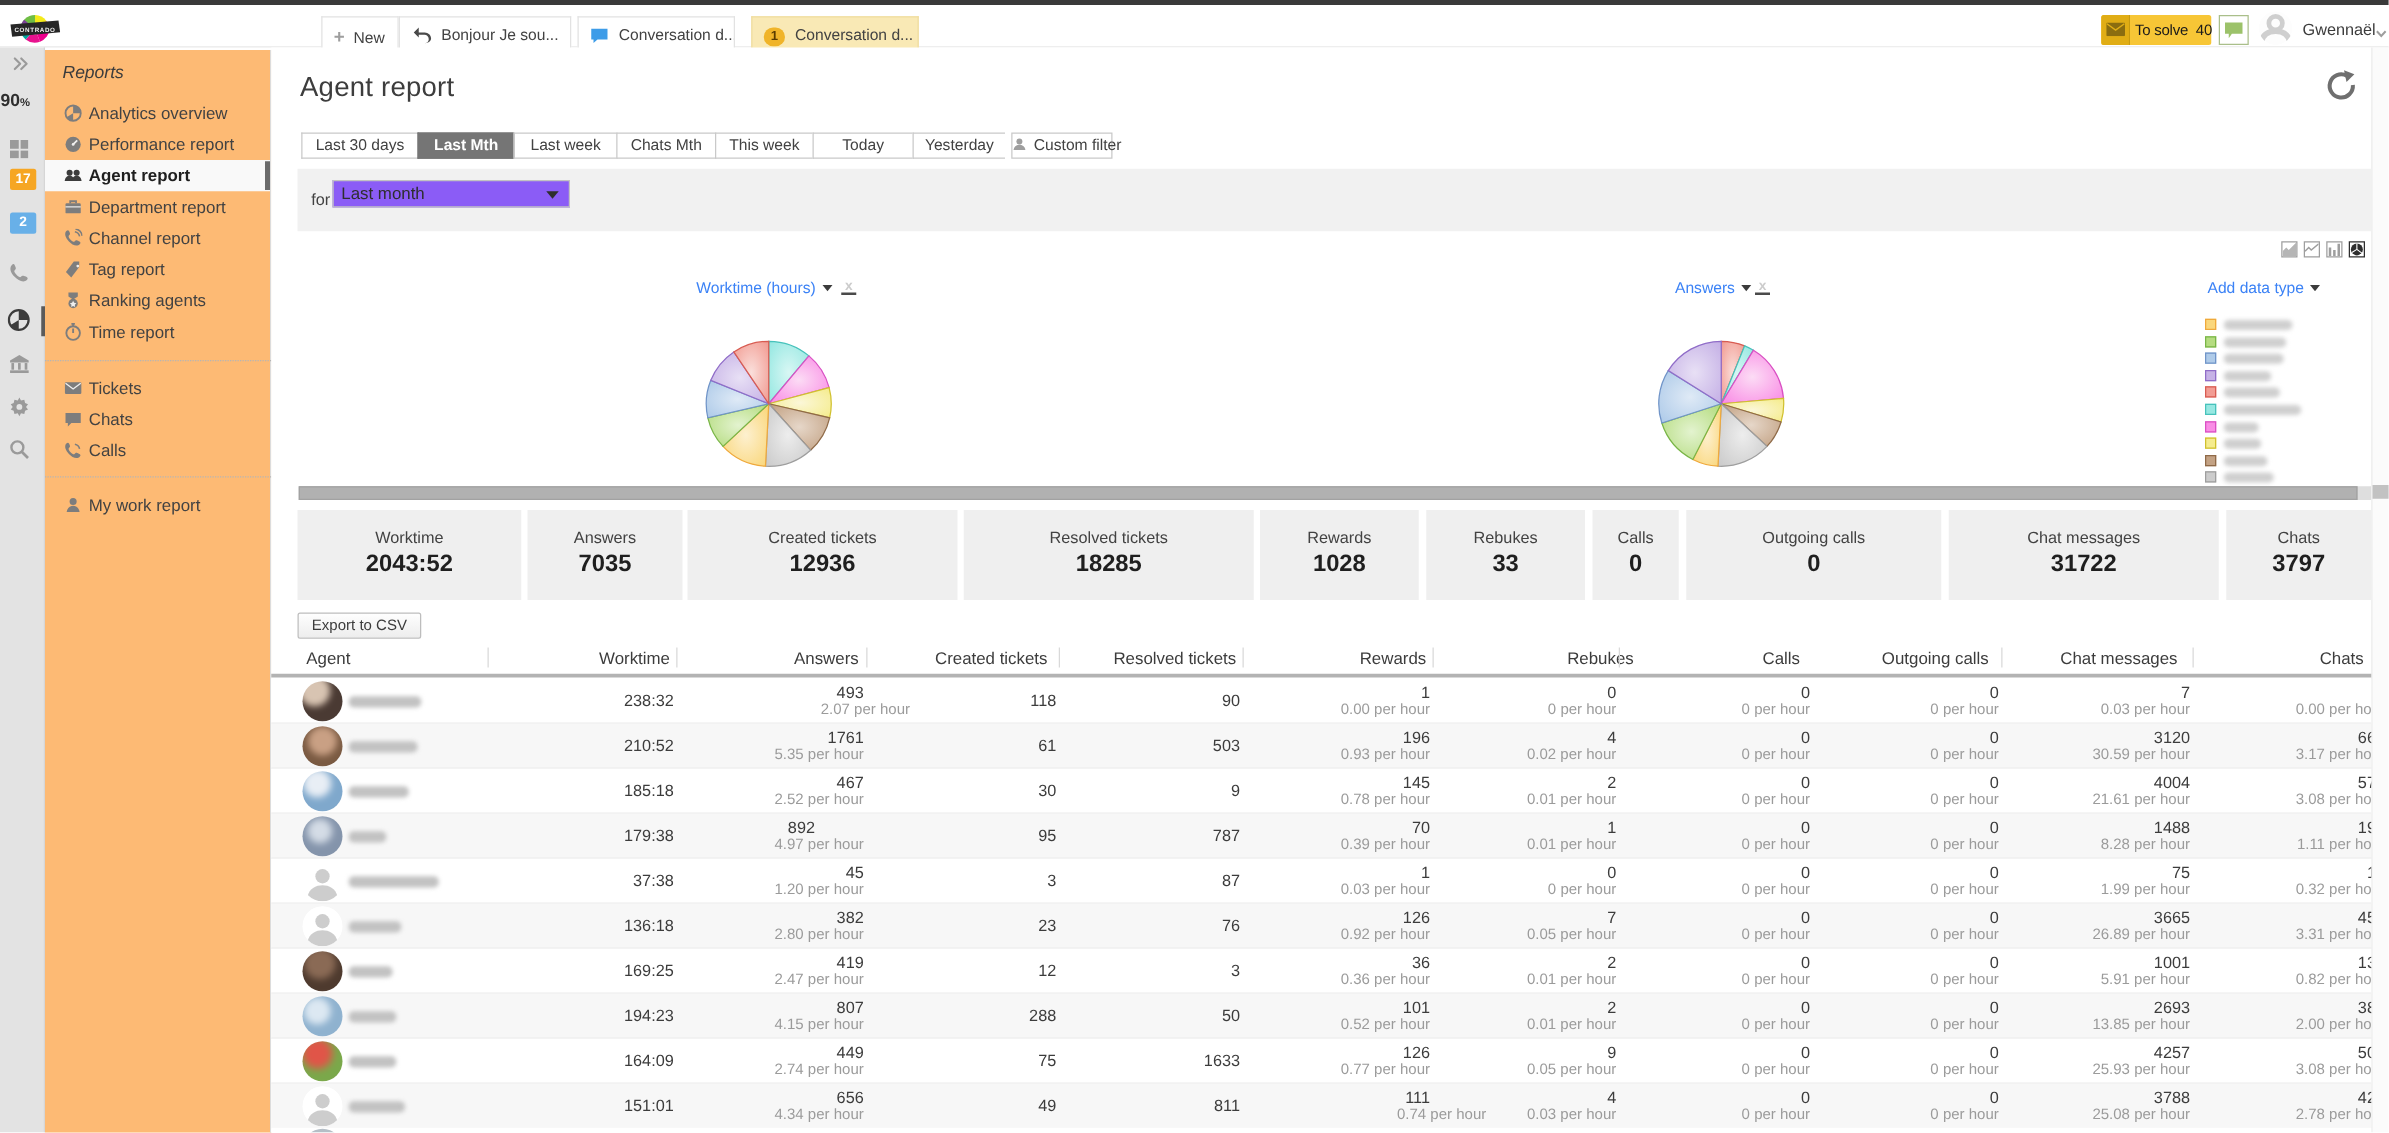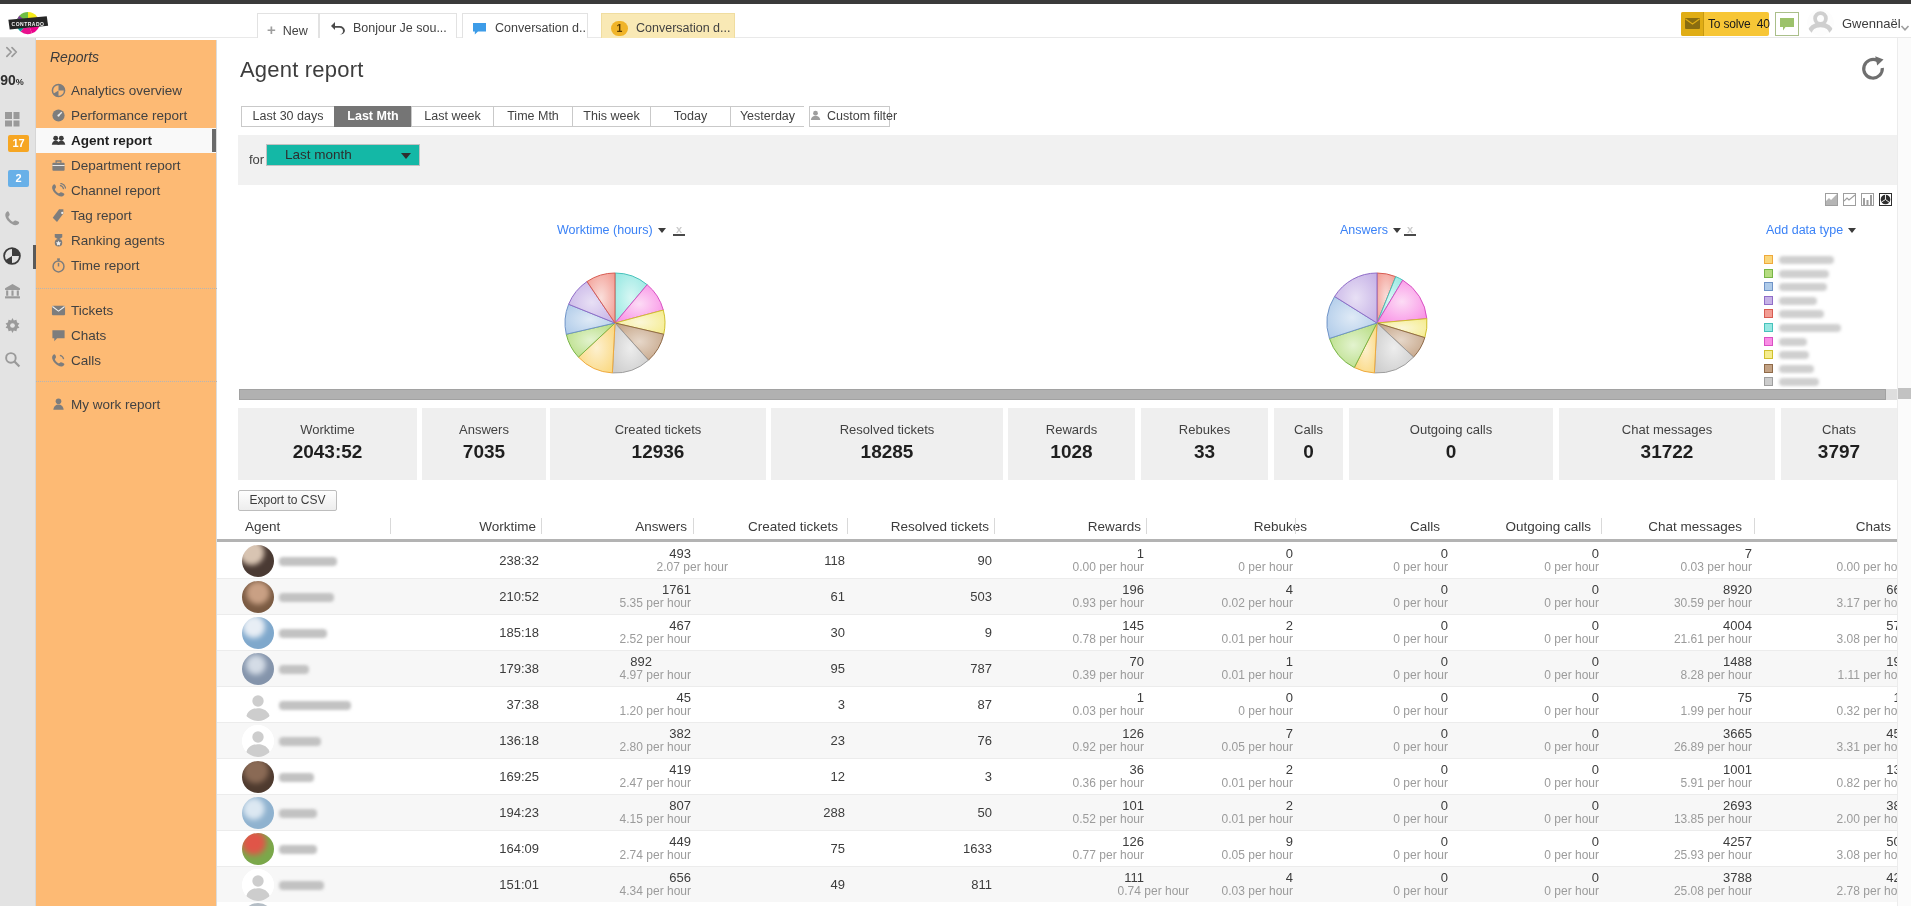--- a/index.html
+++ b/index.html
@@ -15,21 +15,21 @@
   font-size:10.5px;font-weight:bold;text-align:center;line-height:15px;margin-right:8px}
 #tosolve{position:absolute;left:1681px;top:8px;width:88px;height:24px;background:#f7c636;border-radius:2px;
   font-size:13px;color:#1a1a1a;white-space:nowrap}
 #tosolve .env{position:absolute;left:0;top:0;width:23px;height:24px;background:#e0ad15;border-right:1px solid #c79a10;border-radius:2px 0 0 2px}
 #tosolve .lbl{position:absolute;left:27px;top:5px;font-size:12px;letter-spacing:-.2px}
 #chatbtn{position:absolute;left:1775px;top:8px;width:24px;height:24px;background:#fff;border:1px solid #aabf8a}
 #avatar{position:absolute;left:1807px;top:5px;width:27px;height:27px;border-radius:50%;overflow:hidden;background:#fff}
 #uname{position:absolute;left:1842px;top:12px;font-size:13px;color:#3c3c3c}
 
 #ibar{position:absolute;left:0;top:38px;width:36px;height:868px;background:#e3e3e3;border-right:1px solid #d6d6d6}
-.ibi{position:absolute;left:0;width:24px;text-align:center}
+.ibi{position:absolute;left:0;width:24px;text-align:right}
 .badge{position:absolute;left:8px;width:21px;height:17px;border-radius:2px;color:#fff;font-size:11px;
   font-weight:bold;text-align:center;line-height:17px}
 #panel{position:absolute;left:36px;top:40px;width:181px;height:868px;background:#fdba74;border-right:1px solid #dcdcdc}
 #ptitle{position:absolute;left:14px;top:9px;font-style:italic;font-size:14px;color:#3c3c3c}
 .mi{position:absolute;left:0;width:180px;height:25px}
 .mi .mic{position:absolute;left:15px;top:5px}
 .mi .mlabel{position:absolute;left:35px;top:5px;font-size:13.5px;color:#424242;white-space:nowrap}
 .mi.sel{background:#f9f9f9}
 .mi.sel .mlabel{font-weight:bold;color:#1f1f1f}
 .mi.sel:after{content:"";position:absolute;right:0;top:1px;width:4px;height:23px;background:#6b6b6b}
@@ -40,22 +40,22 @@
 #vcorner{position:absolute;left:1898px;top:388px;width:13px;height:11px;background:#c2c2c2}
 #title{position:absolute;left:240px;top:57px;font-size:22px;color:#3d3d3d;letter-spacing:.2px}
 #refresh{position:absolute;left:1859px;top:55px}
 .ftab{position:absolute;top:106px;height:21px;background:#fff;border:1px solid #c9c9c9;border-right:none;
   font-size:12.5px;color:#424242;text-align:center;line-height:19px;white-space:nowrap}
 .ftab:last-child,.ftab.last{border-right:1px solid #c9c9c9}
 .ftab.act{background:#757575;border-color:#757575;color:#fff;font-weight:bold}
 .cficon{margin-right:6px;vertical-align:-1px}
 #forbox{position:absolute;left:238px;top:135px;width:1659px;height:50px;background:#f1f1f1}
 #forlbl{position:absolute;left:11px;top:17px;font-size:13px;color:#424242}
-#sel{position:absolute;left:28px;top:9px;width:154px;height:22px;background:#14b8a6;border:1px solid #c2c2c2;
-  font-size:13.5px;color:#2e2e2e;line-height:20px;padding-left:18px}
+#sel{position:absolute;left:28px;top:9px;width:190px;height:22px;background:#8b5cf6;border:1px solid #c2c2c2;
+  font-size:13.5px;color:#2e2e2e;line-height:20px;padding-left:6px}
 #sel .tri{position:absolute;right:8px;top:8px;width:0;height:0;border-left:5px solid transparent;border-right:5px solid transparent;border-top:6px solid #2e2e2e}
 .chlbl{position:absolute;top:223px;font-size:12.5px;color:#3b82f6;white-space:nowrap}
 .chlbl .tri{display:inline-block;width:0;height:0;border-left:4px solid transparent;border-right:4px solid transparent;border-top:5px solid #3c3c3c;margin:0 0 1px 5px}
 .chx{position:absolute;top:224px;width:12px;height:12px;color:#cccccc;font-size:11px;font-weight:bold;border-bottom:2px solid #4a4a4a;text-align:center;line-height:10px}
 .cticon{position:absolute;top:193px;width:13px;height:13px;border:1px solid #9e9e9e;background:#fff;overflow:hidden}
 .cticon svg{display:block}
 #pie1{position:absolute;left:564px;top:272px}
 #pie2{position:absolute;left:1326px;top:272px}
 .bleg{position:absolute;height:8px;background:#cfcfcf;border-radius:4px;filter:blur(1.5px)}
 #hscroll{position:absolute;left:239px;top:389px;width:1658px;height:11px;background:#dedede}
@@ -265,21 +265,21 @@
   </div>
 <div id="content"></div>
 <div id="title">Agent report</div>
 <div id="refresh"><svg width="28" height="28" viewBox="0 0 28 28">
       <path d="M18.5 5.6 A 9.3 9.3 0 1 0 23.3 13" fill="none" stroke="#6f6f6f" stroke-width="3.2"></path>
       <path d="M16.2 1.2 24.5 4.4 18.2 10.5 Z" fill="#6f6f6f"></path>
     </svg></div>
 <div class="ftab" style="left:241px;width:93px">Last 30 days</div>
 <div class="ftab act" style="left:334px;width:77px">Last Mth</div>
 <div class="ftab" style="left:411px;width:82px">Last week</div>
-<div class="ftab" style="left:493px;width:79px">Time Mth</div>
+<div class="ftab" style="left:493px;width:79px">Chats Mth</div>
 <div class="ftab" style="left:572px;width:78px">This week</div>
 <div class="ftab" style="left:650px;width:80px">Today</div>
 <div class="ftab" style="left:730px;width:74px">Yesterday</div>
 <div class="ftab" style="left:809px;width:81px;border-right:1px solid #c9c9c9"><span class="cficon"><svg width="11" height="11" viewBox="0 0 11 11">
         <circle cx="5.5" cy="3.2" r="2.4" fill="#9e9e9e"></circle>
         <path d="M0.8 10c.4-3 2.6-4.2 4.7-4.2S10 7 10.3 10Z" fill="#9e9e9e"></path>
       </svg></span>Custom filter</div>
 <div id="forbox">
     <div id="forlbl">for</div>
     <div id="sel">Last month<span class="tri"></span></div>
@@ -540,21 +540,21 @@
     <div class="va" style="right:1206px">1761</div>
     <div class="vb" style="right:1206px">5.35 per hour</div>
     <div class="va" style="right:753px">196</div>
     <div class="vb" style="right:753px">0.93 per hour</div>
     <div class="va" style="right:604px">4</div>
     <div class="vb" style="right:604px">0.02 per hour</div>
     <div class="va" style="right:449px">0</div>
     <div class="vb" style="right:449px">0 per hour</div>
     <div class="va" style="right:298px">0</div>
     <div class="vb" style="right:298px">0 per hour</div>
-    <div class="va" style="right:145px">8920</div>
+    <div class="va" style="right:145px">3120</div>
     <div class="vb" style="right:145px">30.59 per hour</div>
     <div class="va" style="right:-11px">668</div>
     <div class="vb" style="right:-11px">3.17 per hour</div>
   </div>
 <div class="trow" style="top:615px;background:#ffffff">
     <div class="ava">
       <span class="ph" style="background:radial-gradient(circle at 40% 35%, #e8eef5 0 25%, #7fa8cc 35% 70%, #4a6e96 100%);"></span>
     </div>
     <div class="bname" style="width:48px"></div>
     <div class="v1" style="right:1358px">185:18</div>

